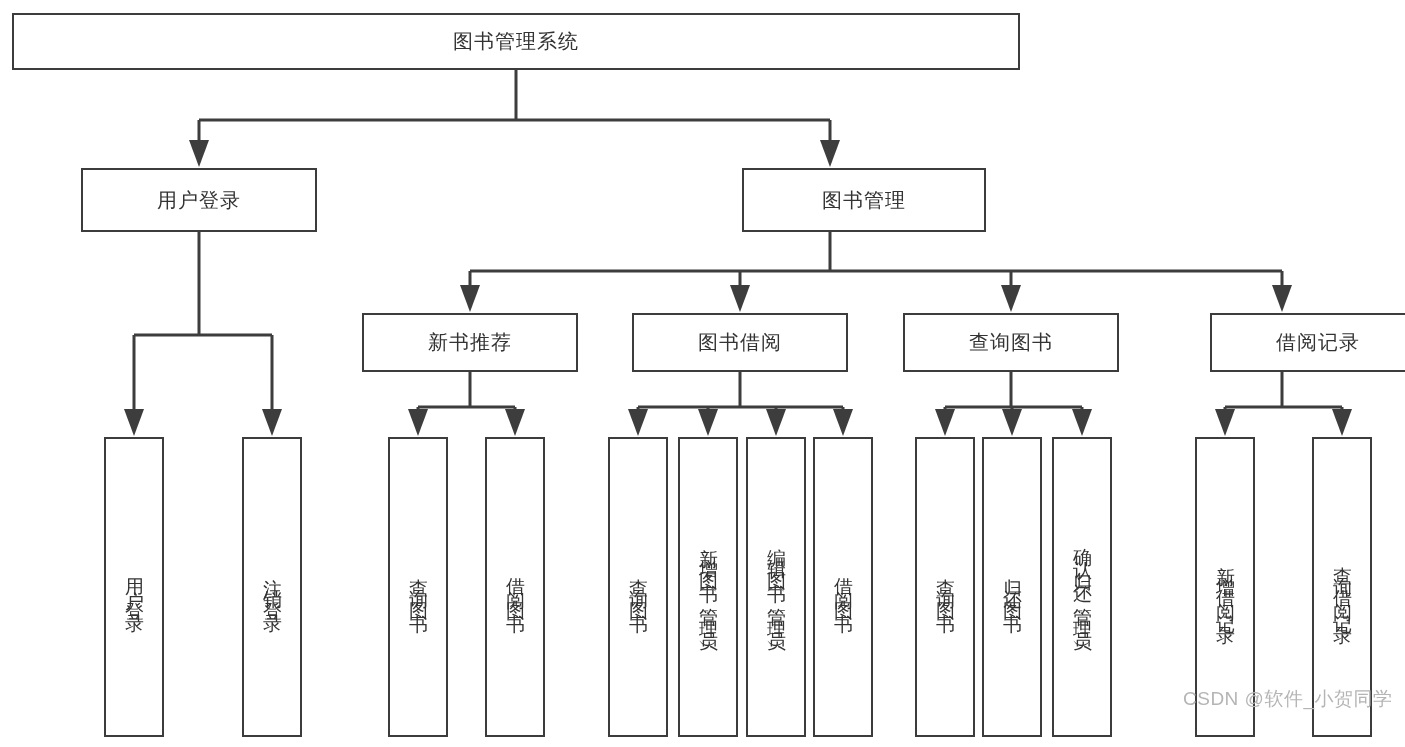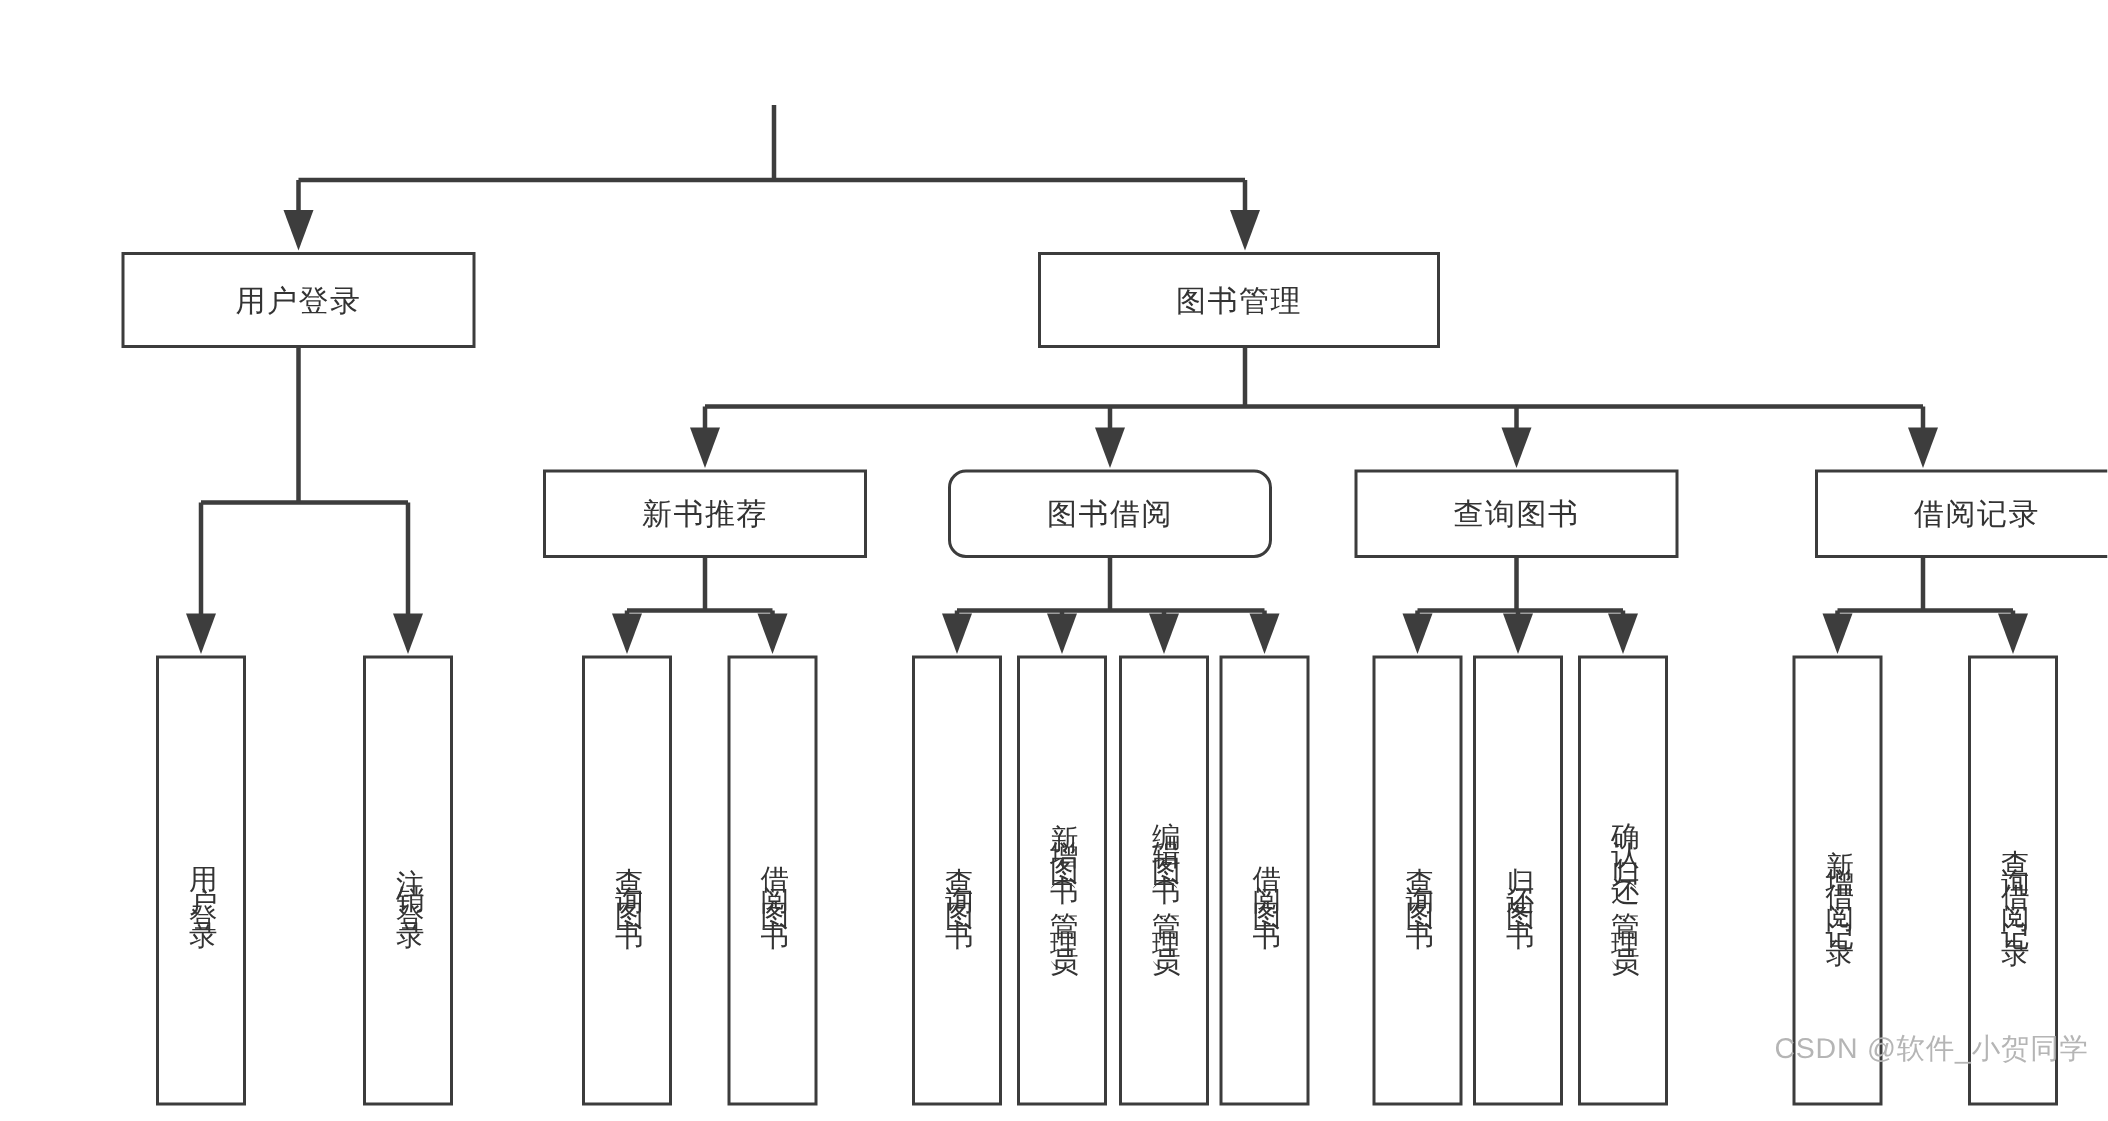--- a/index.html
+++ b/index.html
@@ -24,25 +24,25 @@
   }
   .hlabel{font-size:20px;letter-spacing:1px;white-space:nowrap;}
   .vlabel{
     writing-mode:vertical-rl;text-orientation:mixed;
     font-size:19px;line-height:1.1;letter-spacing:12px;white-space:nowrap;
   }
   
   .box-root{left:12px;top:13px;width:1008px;height:57px;}
   
   .box-user-login{left:81px;top:168px;width:236px;height:64px;}
-  .box-book-mgmt{left:692px;top:168px;width:268px;height:64px;text-align:center;}
+  .box-book-mgmt{left:742px;top:168px;width:244px;height:64px;text-align:center;}
   
   .box-l3{top:313px;width:216px;height:59px;}
   .box-new-book{left:362px;}
-  .box-book-borrow{left:632px;border-radius:12px;}
+  .box-book-borrow{left:632px;}
   .box-current-borrow{left:903px;}
   .box-borrow-records{left:1174px;margin-left:36px;}
   
   .leaf{top:437px;width:60px;height:300px;}
   .leaf-1{left:104px;}  .leaf-2{left:242px;}
   .leaf-3{left:388px;}  .leaf-4{left:485px;}
   .leaf-5{left:608px;}  .leaf-6{left:678px;}
   .leaf-7{left:746px;}  .leaf-8{left:813px;}
   .leaf-9{left:915px;}  .leaf-10{left:982px;} .leaf-11{left:1052px;}
   .leaf-12{left:1195px;}.leaf-13{left:1312px;}
@@ -83,20 +83,23 @@
     <use href="#ah" class="ah" transform="translate(708,436)"></use>
     <use href="#ah" class="ah" transform="translate(776,436)"></use>
     <use href="#ah" class="ah" transform="translate(843,436)"></use>
     <use href="#ah" class="ah" transform="translate(945,436)"></use>
     <use href="#ah" class="ah" transform="translate(1012,436)"></use>
     <use href="#ah" class="ah" transform="translate(1082,436)"></use>
     <use href="#ah" class="ah" transform="translate(1225,436)"></use>
     <use href="#ah" class="ah" transform="translate(1342,436)"></use>
   </svg>
 
+  <div class="node box-root">
+    <span class="hlabel">图书管理系统</span>
+  </div>
 
   <div class="node box-user-login">
     <span class="hlabel">用户登录</span>
   </div>
   <div class="node box-book-mgmt">
     <span class="hlabel">图书管理</span>
   </div>
 
   <div class="node box-l3 box-new-book">
     <span class="hlabel">新书推荐</span>

